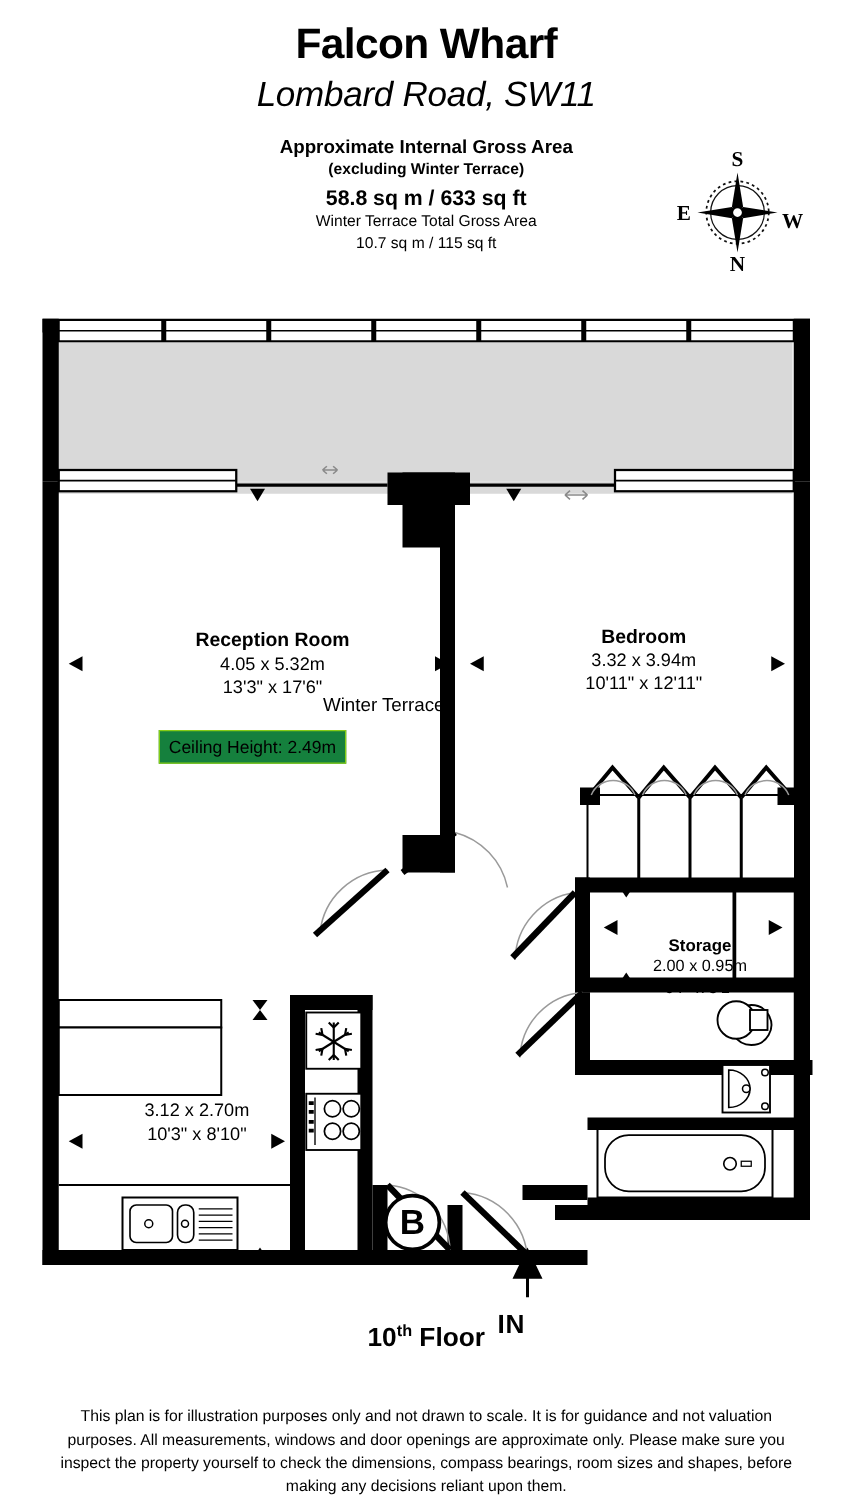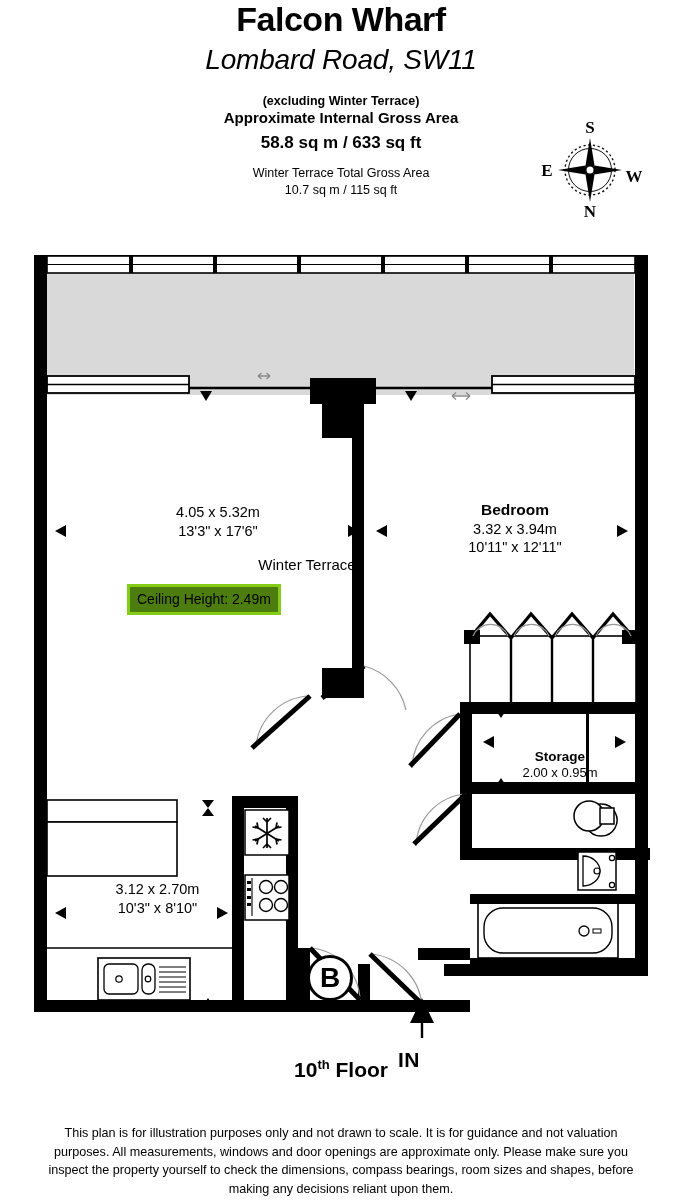--- a/index.html
+++ b/index.html
@@ -8,35 +8,35 @@
     width: 682px;
     height: 1200px;
     background: #ffffff;
     font-family: "Liberation Sans", sans-serif;
     color: #000000;
     overflow: hidden;
     position: relative;
   }
 
   
-  #header { width: 682px; text-align: center; }
+  #header { width: 682px; padding-top: 16px; text-align: center; }
   #title {
     font-size: 34px; font-weight: bold; letter-spacing: -0.5px;
     line-height: 1.15; margin: 0;
   }
   #subtitle {
     font-size: 28px; font-weight: normal; letter-spacing: -0.2px;
     line-height: 1.2; margin: 4px 0 0 0; font-style: italic;
   }
 
   #area-block { margin-top: 16px; text-align: center; }
   #area-heading { font-size: 15px; font-weight: bold; line-height: 1.25; }
   #area-sub { font-size: 12.5px; font-weight: bold; line-height: 1.3; }
   #area-value { font-size: 17px; font-weight: bold; margin-top: 4px; line-height: 1.25; }
-  #terrace-heading { font-size: 12.5px; margin-top: 12px; line-height: 1.35; }
+  #terrace-heading { font-size: 12.5px; line-height: 1.35; }
   #terrace-value { font-size: 12.5px; line-height: 1.35; }
 
   
   #compass { position: absolute; left: 536px; top: 120px; width: 108px; height: 100px; }
 
   
   #plan { position: absolute; left: 0; top: 248px; width: 682px; height: 790px; }
 
   
   .room-label { position: absolute; text-align: center; line-height: 1.28; }
@@ -49,21 +49,21 @@
     position: absolute; left: 0; top: 308px; width: 614px;
     text-align: center; font-size: 15px; font-weight: normal;
   }
   #lbl-reception { left: 108px; top: 503px; width: 220px; }
   #lbl-bedroom   { left: 410px; top: 500px; width: 210px; }
   #lbl-storage   { left: 490px; top: 748px; width: 140px; }
   #lbl-kitchen   { left: 60px;  top: 880px; width: 195px; }
 
   #ceiling-box {
     position: absolute; left: 127px; top: 584px;
-    border: 3px solid #84cc16; background: #4d7c0f;
+    border: 1px solid #84cc16; background: #15803d;
     padding: 4px 7px 5px 7px; font-size: 14px; white-space: nowrap;
   }
 
   
   #b-marker {
     position: absolute; left: 307px; top: 955px;
     width: 46px; height: 46px; border: 3.5px solid #000;
     border-radius: 50%; background: #fff;
     display: flex; align-items: center; justify-content: center;
     font-size: 28px; font-weight: bold; line-height: 1;
@@ -89,22 +89,22 @@
   }
 </style>
 </head>
 <body>
 
 <div id="header">
   <h1 id="title">Falcon Wharf</h1>
   <h2 id="subtitle">Lombard Road, SW11</h2>
 
   <div id="area-block">
+    <div id="area-heading">Approximate Internal Gross Area</div>
     <div id="area-sub">(excluding Winter Terrace)</div>
-    <div id="area-heading">Approximate Internal Gross Area</div>
     <div id="area-value">58.8 sq m / 633 sq ft</div>
     <div id="terrace-heading">Winter Terrace Total Gross Area</div>
     <div id="terrace-value">10.7 sq m / 115 sq ft</div>
   </div>
 </div>
 
 <div id="compass">
   <svg width="108" height="100" viewBox="0 0 108 100">
 
     <circle cx="54" cy="50" r="25" fill="none" stroke="#111" stroke-width="1.4" stroke-dasharray="2.2 2.6"></circle>
@@ -382,20 +382,21 @@
       <polygon points="422,750 410,775 434,775" stroke="none"></polygon>
     </g>
 
   </svg>
 
   
   <div id="lbl-winter-terrace">Winter Terrace</div>
 </div>
 
 <div class="room-label" id="lbl-reception">
+  <div class="room-name">Reception Room</div>
   <div class="room-dim">4.05 x 5.32m</div>
   <div class="room-dim">13'3" x 17'6"</div>
 </div>
 
 <div class="room-label" id="lbl-bedroom">
   <div class="room-name">Bedroom</div>
   <div class="room-dim">3.32 x 3.94m</div>
   <div class="room-dim">10'11" x 12'11"</div>
 </div>
 

